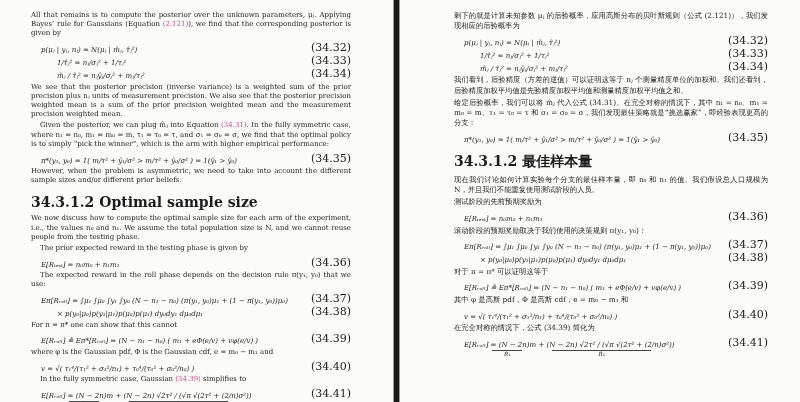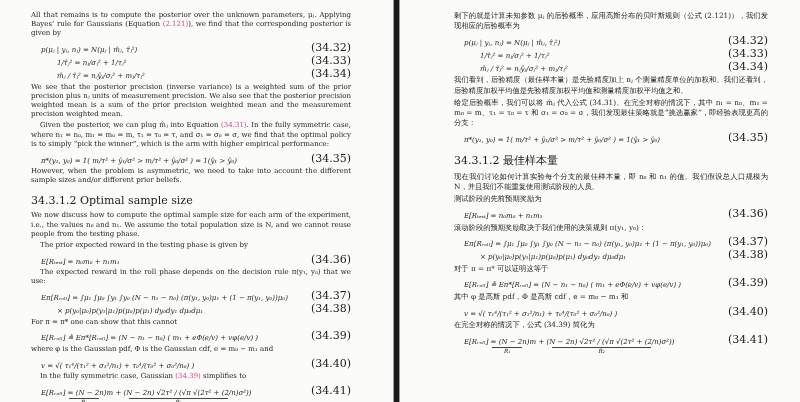--- a/index.html
+++ b/index.html
@@ -6,21 +6,21 @@
   .viewport{display:flex;width:800px;height:402px;overflow:hidden;}
   .page{background:#fbfbfa;height:402px;box-sizing:border-box;overflow:hidden;color:#1c1c1c;
         font-family:"DejaVu Serif","Liberation Serif",serif;}
   .page.en{width:393px;padding:9px 42px 8px 31px;}
   .divider{width:7px;height:402px;background:#1a1a1a;border-left:1px solid #9a9a9a;border-right:1px solid #9a9a9a;box-sizing:border-box;}
   .page.zh{width:400px;padding:9px 32px 0 54px;}
   .para{font-size:7px;line-height:9.2px;text-align:justify;margin:2px 0;}
   .zh .para{font-size:7.3px;line-height:10.2px;}
   .para.ind{text-indent:9px;}
   .ref{color:#d04a8c;}
-  .hd{font-weight:normal;font-size:11px;margin:9px 0 4px;}
+  .hd{font-weight:bold;font-size:14px;margin:9px 0 4px;}
   .eq{margin:2.5px 0;}
   .eqrow{display:flex;justify-content:space-between;align-items:flex-end;font-style:italic;min-height:10.5px;font-size:7px;}
   .eqnum{font-style:normal;font-size:11px;padding-left:4px;}
   .eqrow.ind1 .eqbody{padding-left:10px;}
   .eqrow.ind2 .eqbody{padding-left:26px;}
   .eqbody{white-space:nowrap;text-align:center;}
   .eqund{display:flex;font-size:5.6px;font-style:italic;margin-top:1px;color:#222;}
   .eqund span{border-top:0.6px solid #444;text-align:center;padding:0 12px;margin-left:38px;}
   .eqund span + span{margin-left:30px;padding:0 46px;}
 </style>
@@ -109,21 +109,21 @@
         </div>
         <div class="eqrow ind2">
           <span class="eqbody">1/τ̂ⱼ² = nⱼ/σⱼ² + 1/τⱼ²</span>
           <span class="eqnum">(34.33)</span>
         </div>
         <div class="eqrow ind2">
           <span class="eqbody">m̂ⱼ / τ̂ⱼ² = nⱼȳⱼ/σⱼ² + mⱼ/τⱼ²</span>
           <span class="eqnum">(34.34)</span>
         </div>
       </div>
-      <div class="para"><span>我们看到，后验精度（最佳样本量）是先验精度加上 nⱼ 个测量精度单位的加权和。我们还看到，后验精度加权平均值是先验精度加权平均值和测量精度加权平均值之和。</span></div>
+      <div class="para"><span>我们看到，后验精度（方差的逆值）可以证明这等于 nⱼ 个测量精度单位的加权和。我们还看到，后验精度加权平均值是先验精度加权平均值和测量精度加权平均值之和。</span></div>
       <div class="para"><span>给定后验概率，我们可以将 m̂ⱼ 代入公式 (34.31)。在完全对称的情况下，其中 n₁ = n₀、m₁ = m₀ = m、τ₁ = τ₀ = τ 和 σ₁ = σ₀ = σ，我们发现最佳策略就是“挑选赢家”，即经验表现更高的分支：</span></div>
       <div class="eq">
         <div class="eqrow ind1">
           <span class="eqbody">π*(y₁, y₀) = 1( m/τ² + ȳ₁/σ²  &gt;  m/τ² + ȳ₀/σ² ) = 1(ȳ₁ &gt; ȳ₀)</span>
           <span class="eqnum">(34.35)</span>
         </div>
       </div>
       <div class="hd">34.3.1.2 最佳样本量</div>
       <div class="para"><span>现在我们讨论如何计算实验每个分支的最佳样本量，即 n₀ 和 n₁ 的值。我们假设总人口规模为 N，并且我们不能重复使用测试阶段的人员。</span></div>
       <div class="para"><span>测试阶段的先前预期奖励为</span></div>

